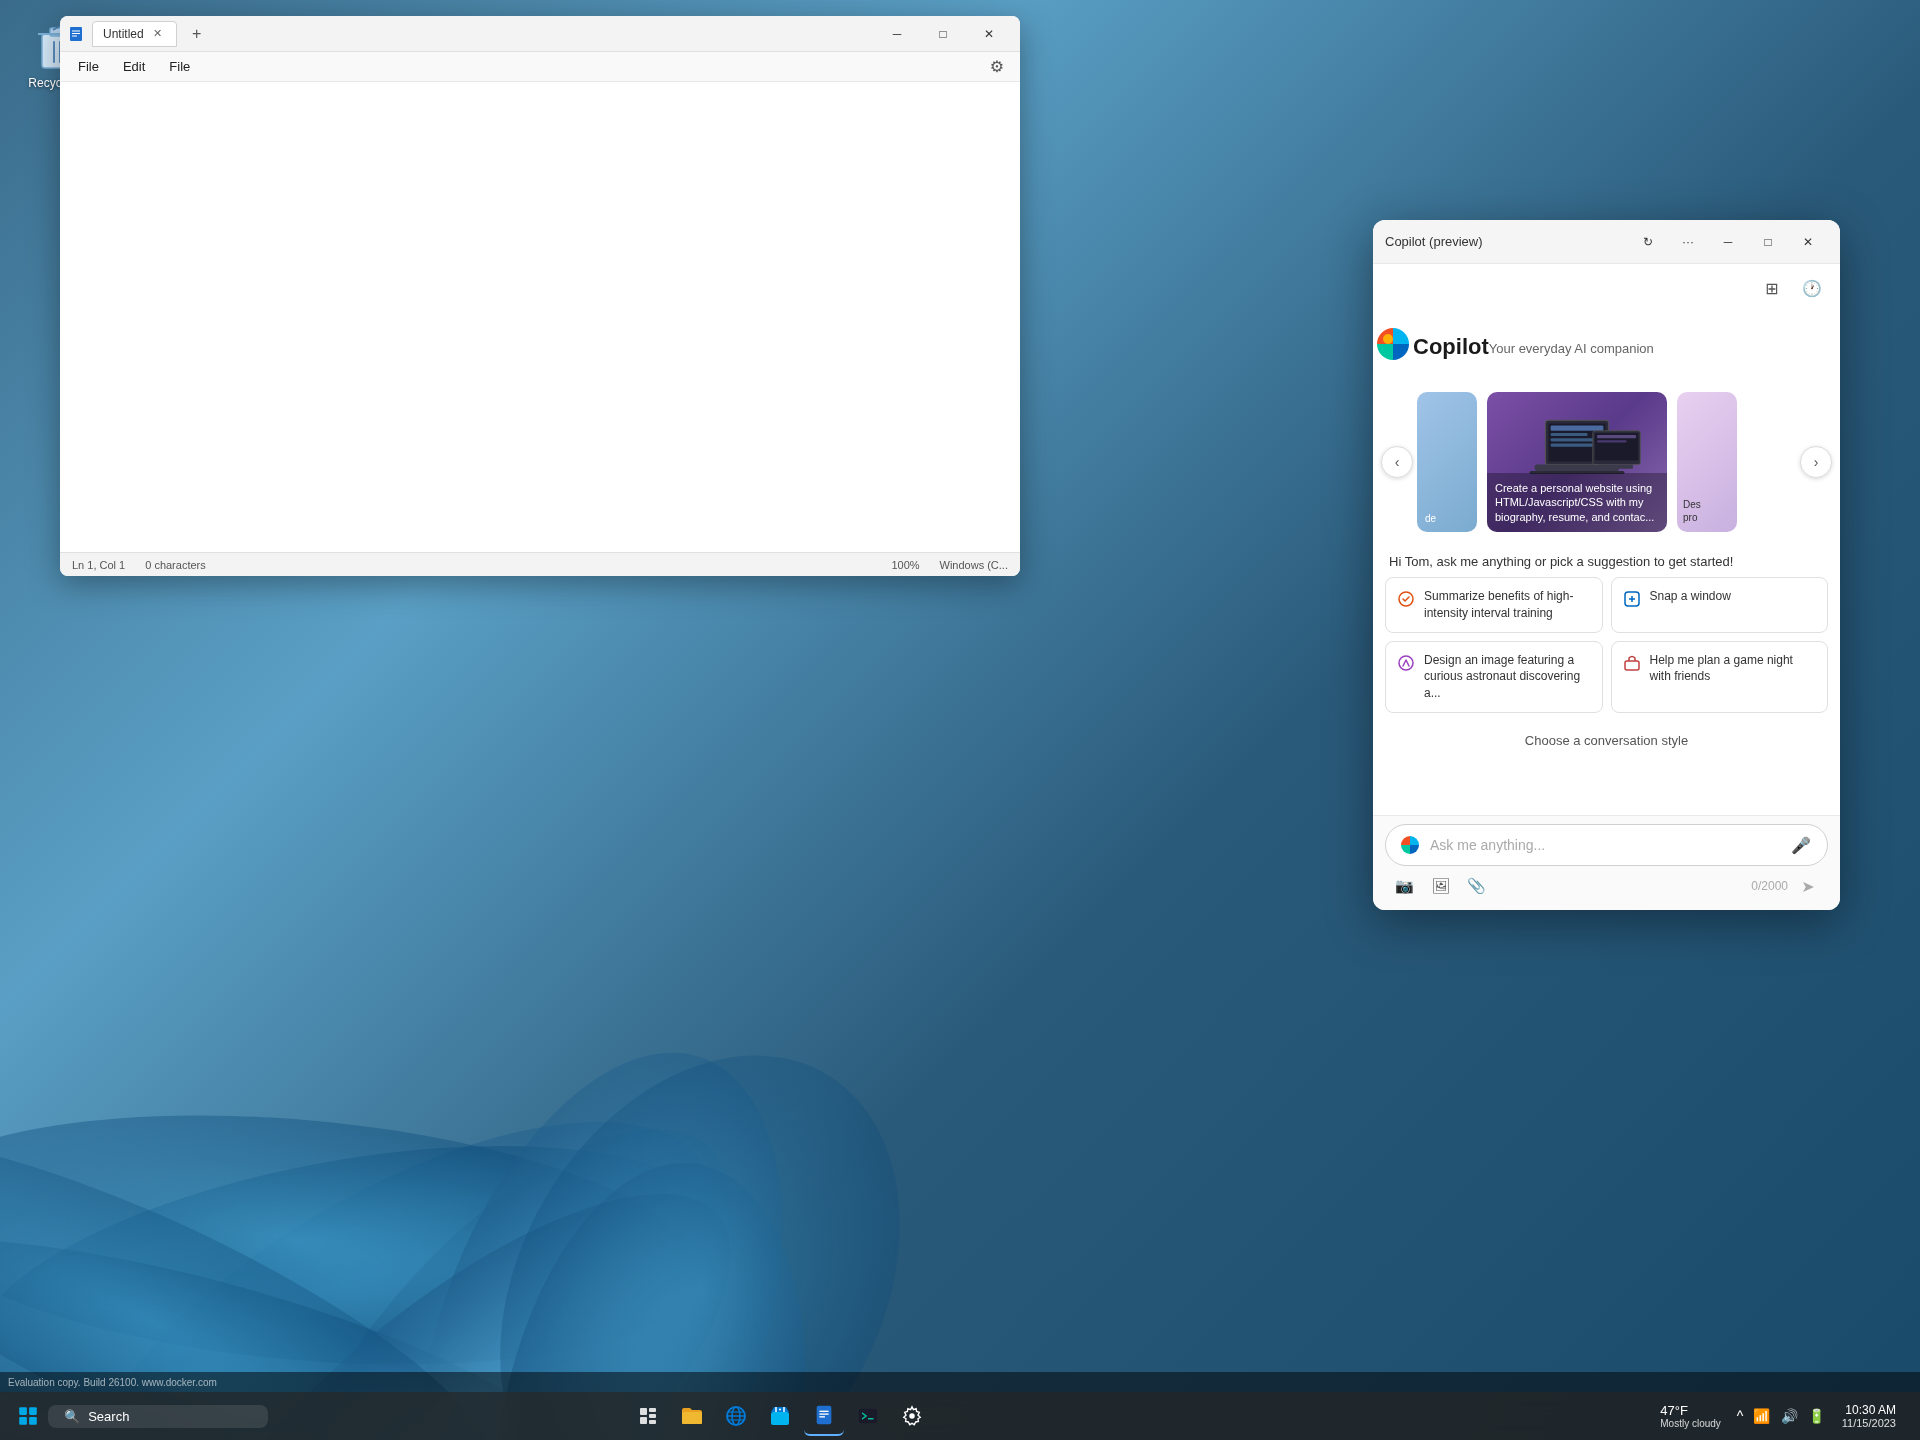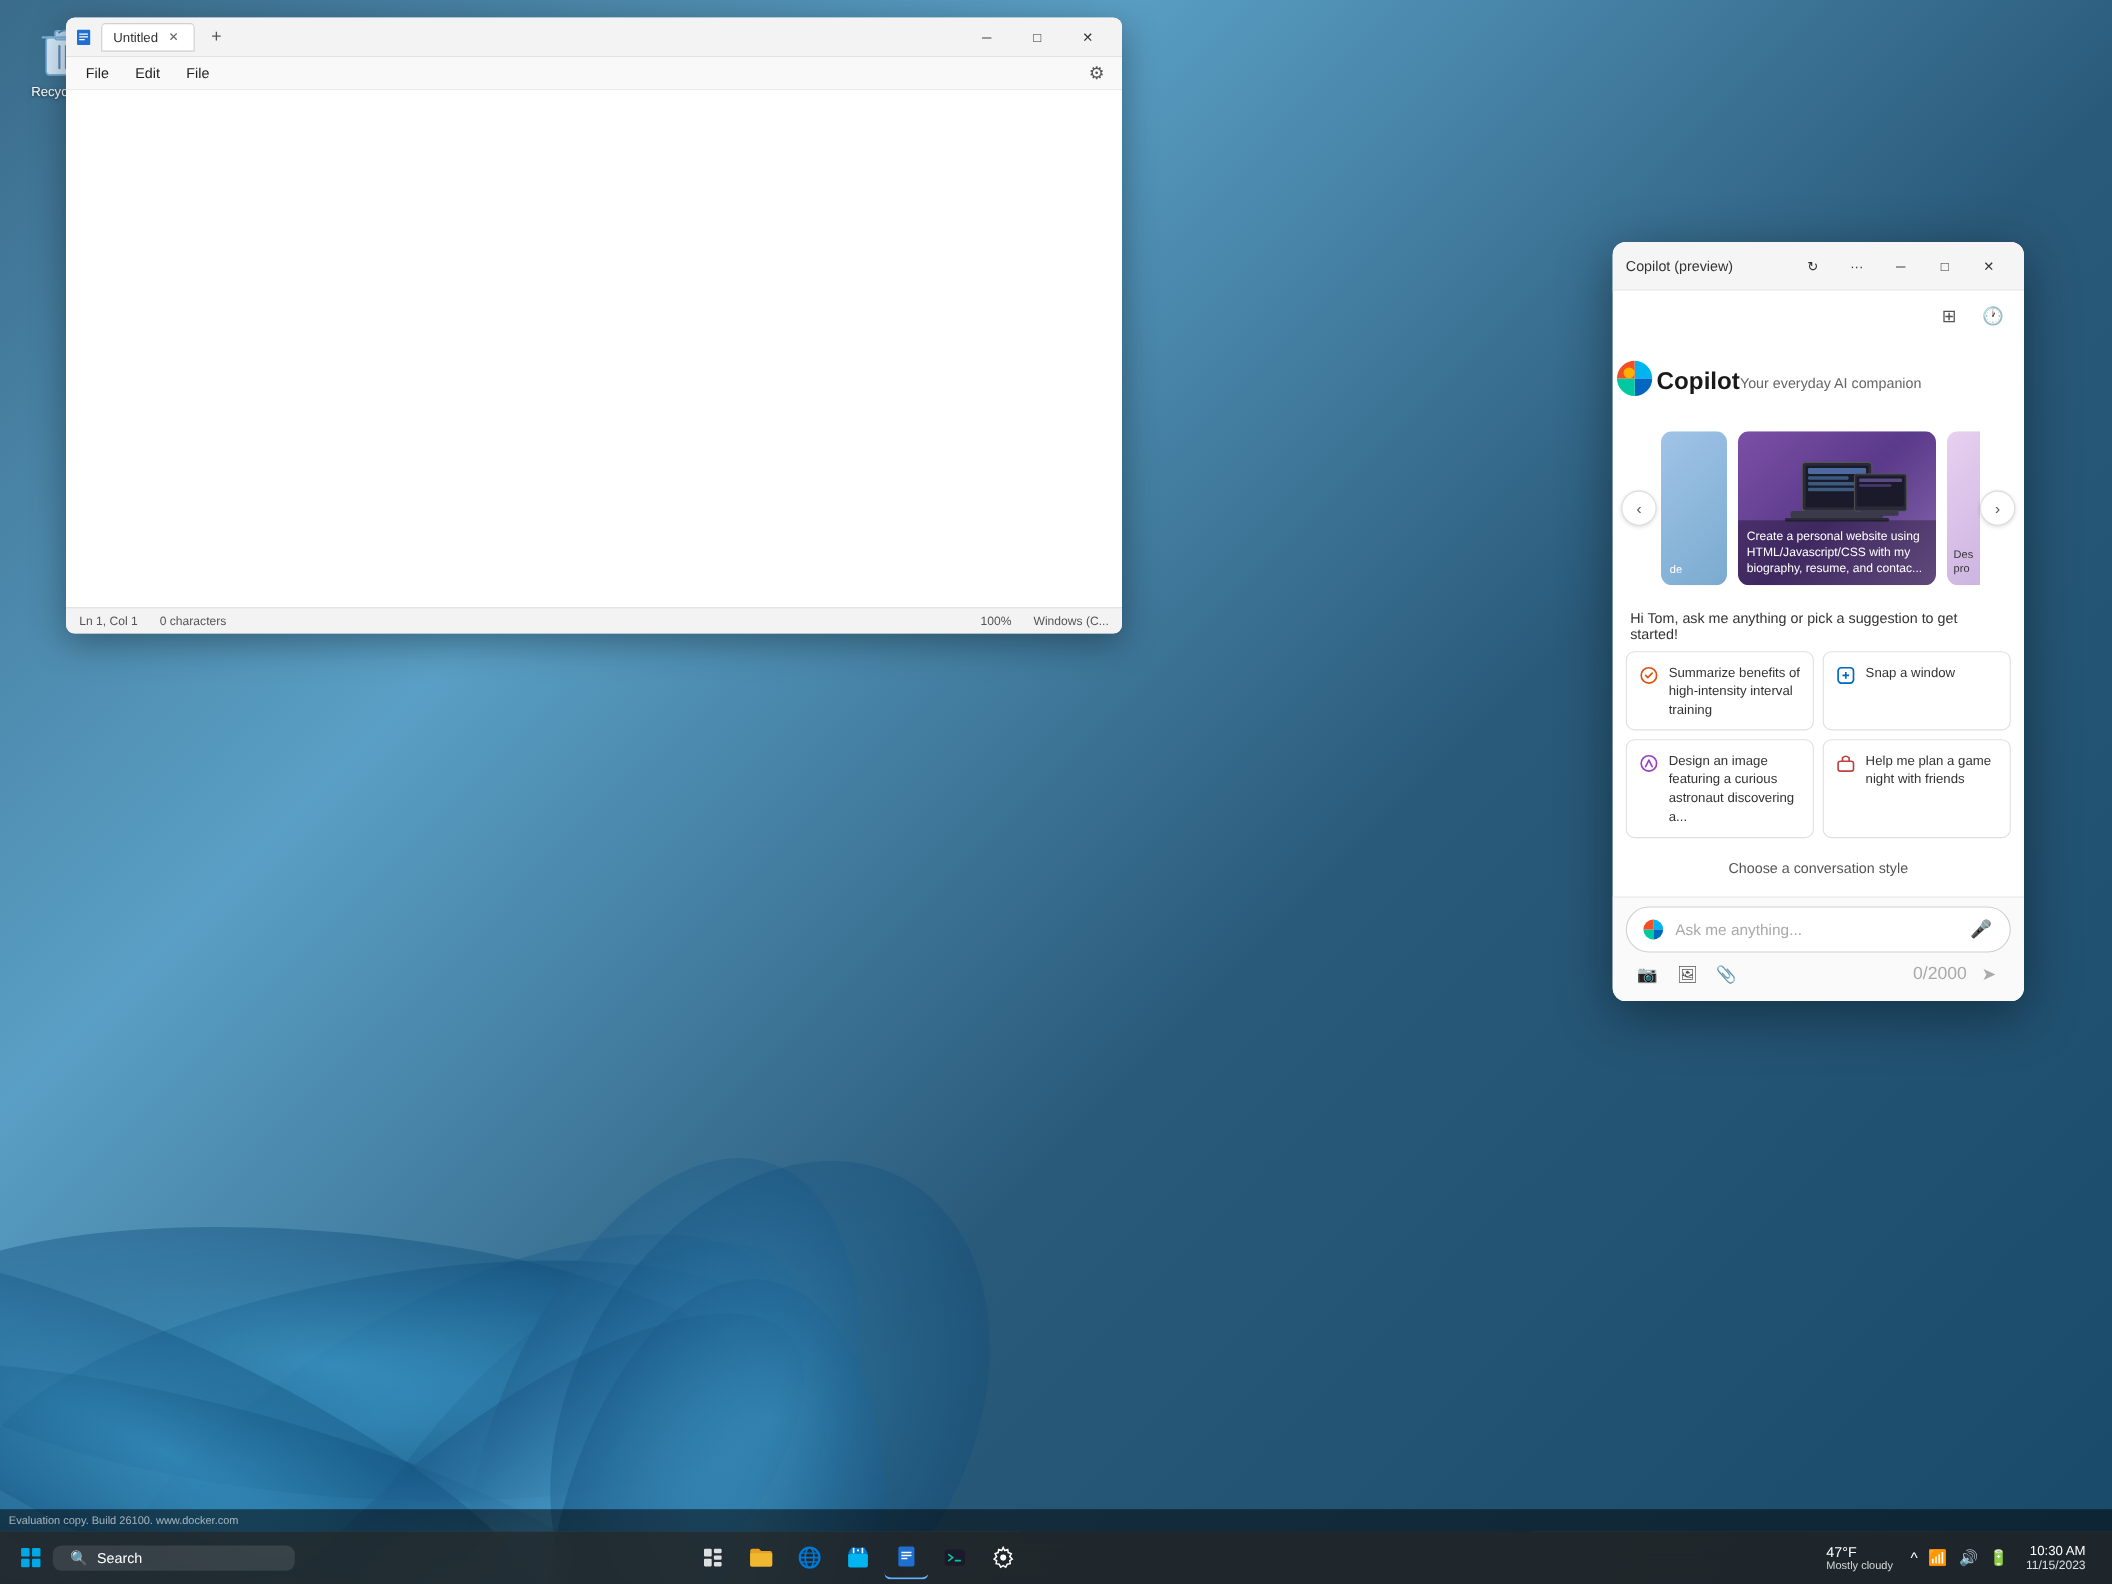--- a/index.html
+++ b/index.html
@@ -190,21 +190,21 @@
       margin-left: auto;
       display: flex;
       gap: 20px;
     }
 
     
     .copilot-panel {
       position: absolute;
       top: 220px;
       right: 80px;
-      width: 374px;
+      width: 467px;
       height: 690px;
       background: white;
       border-radius: 12px;
       box-shadow: 0 12px 48px rgba(0,0,0,0.4);
       display: flex;
       flex-direction: column;
       overflow: hidden;
     }
     .copilot-titlebar {
       height: 44px;
@@ -452,21 +452,21 @@
       display: flex;
       align-items: center;
       justify-content: center;
       border-radius: 6px;
       cursor: pointer;
       color: #555;
       font-size: 15px;
     }
     .copilot-char-count {
       margin-left: auto;
-      font-size: 16px;
+      font-size: 12px;
       color: #aaa;
     }
     .copilot-send-btn {
       width: 32px;
       height: 28px;
       display: flex;
       align-items: center;
       justify-content: center;
       border-radius: 6px;
       cursor: pointer;

